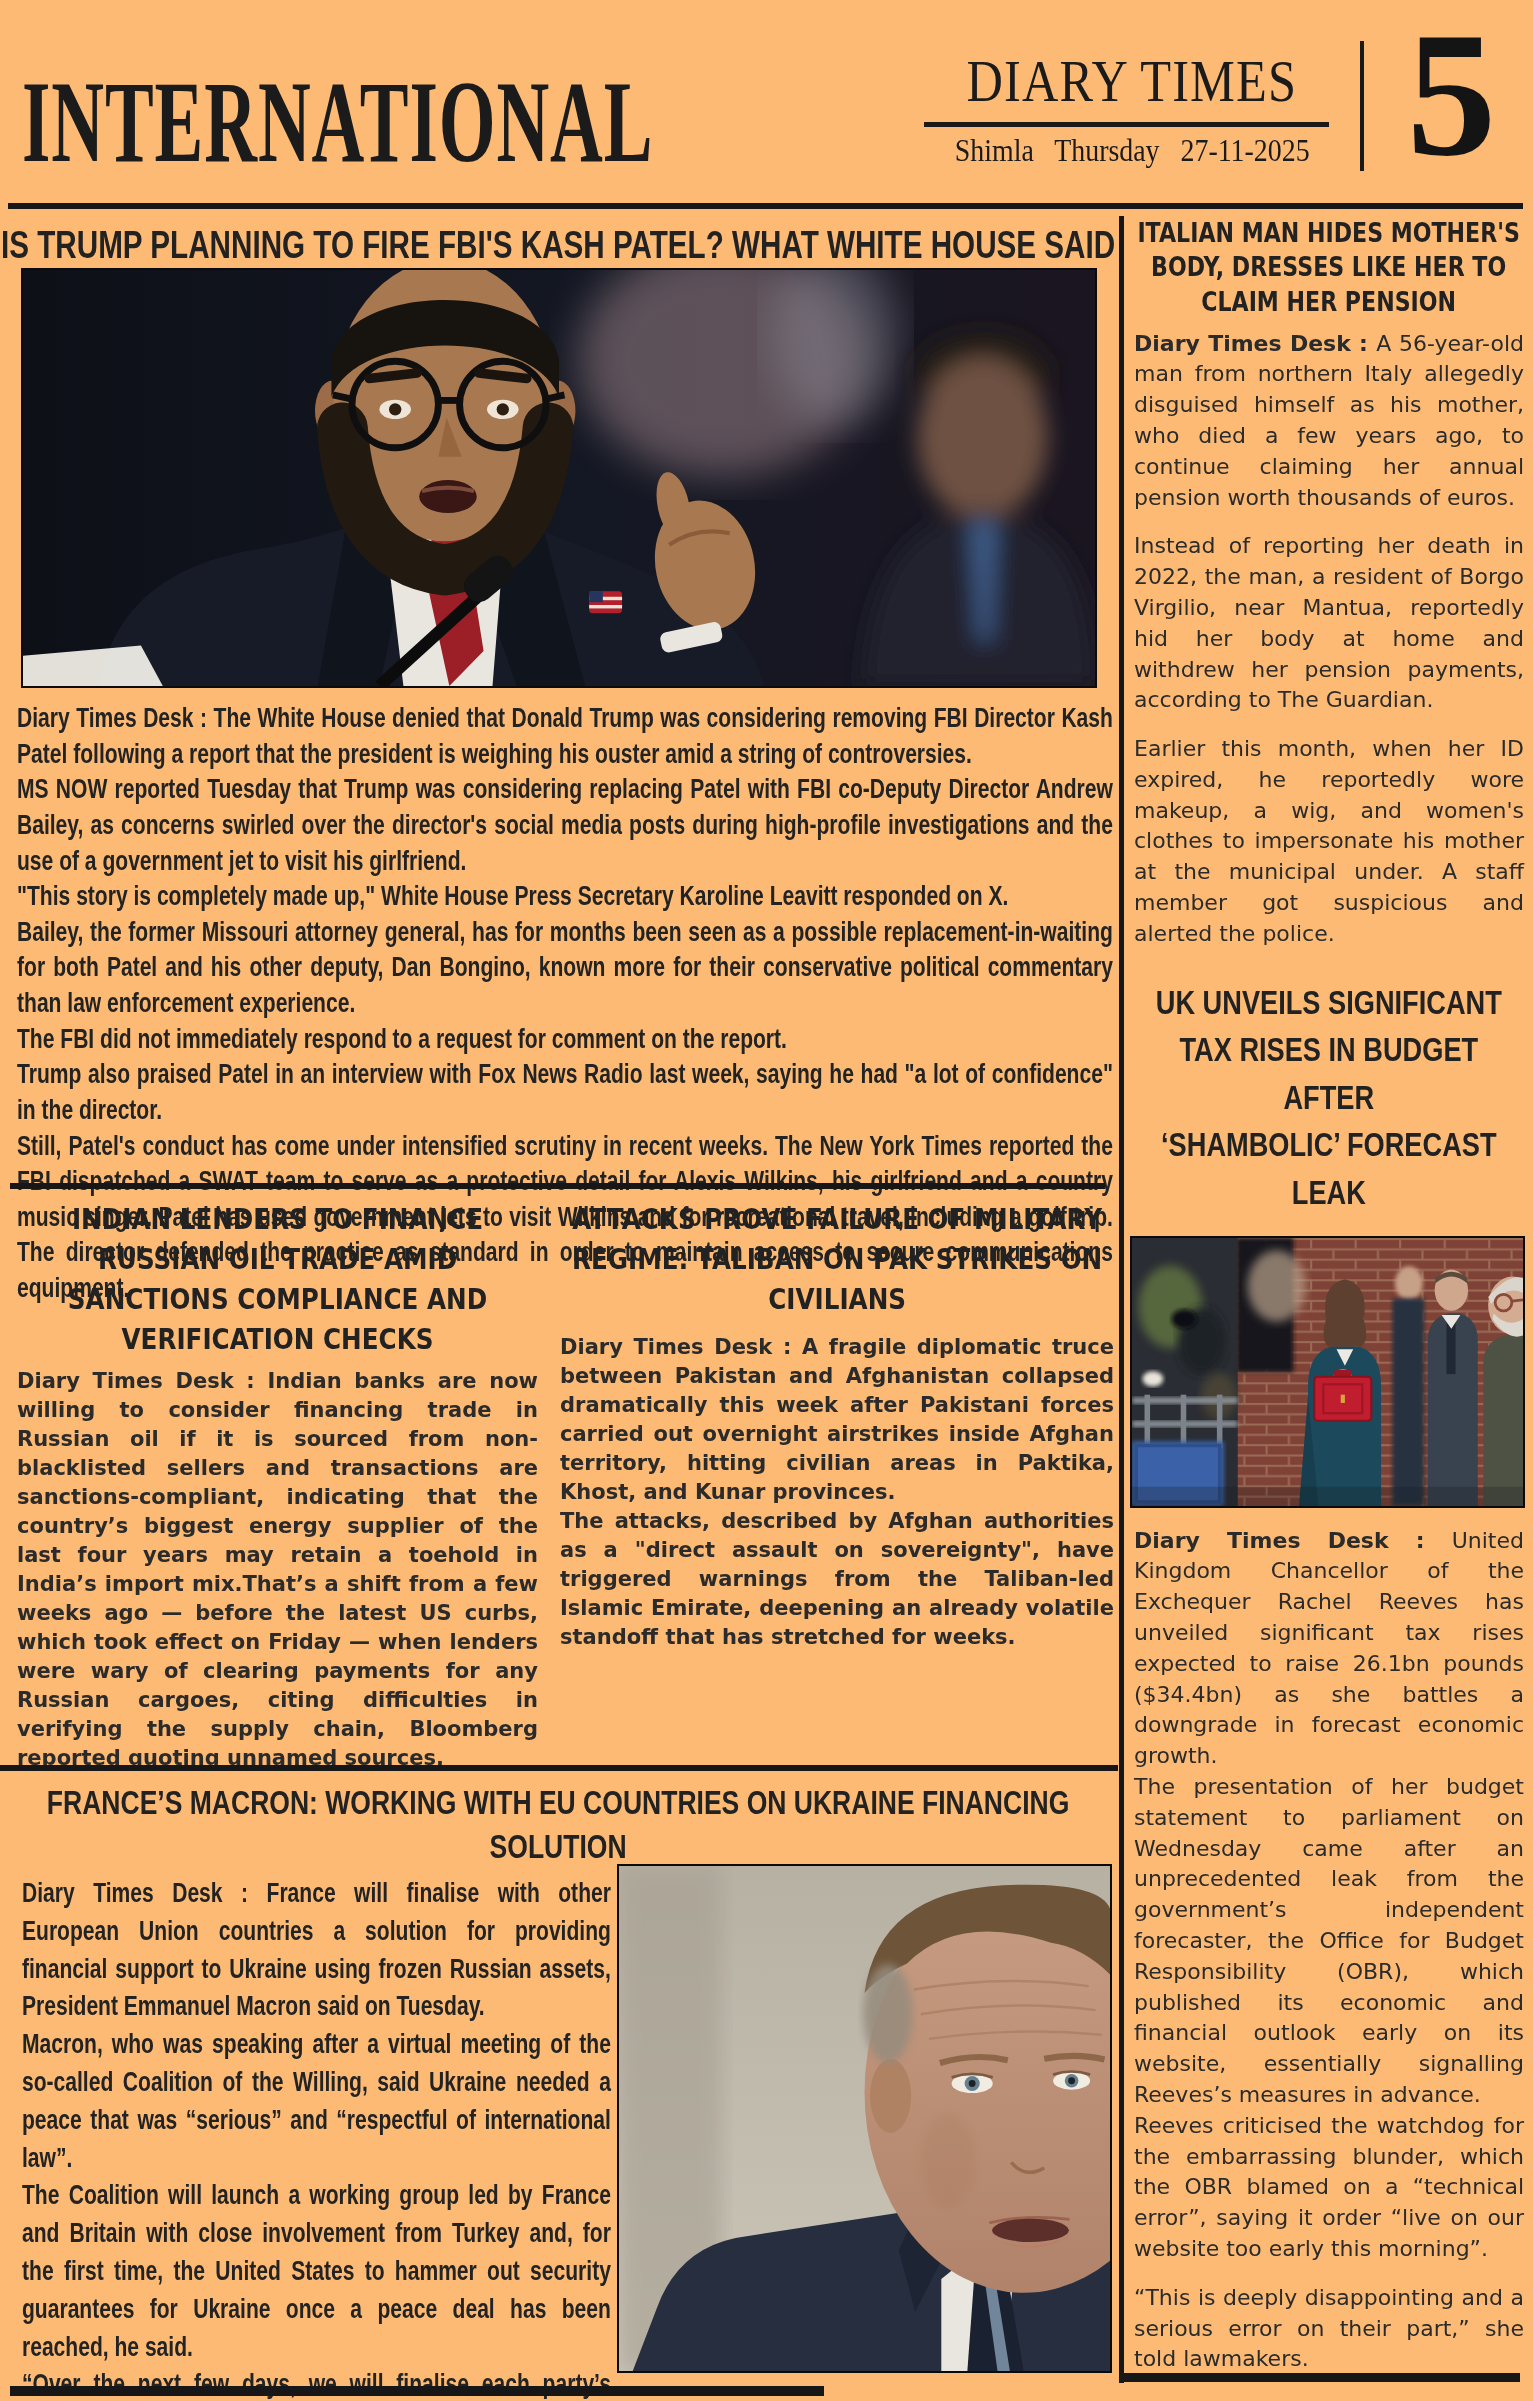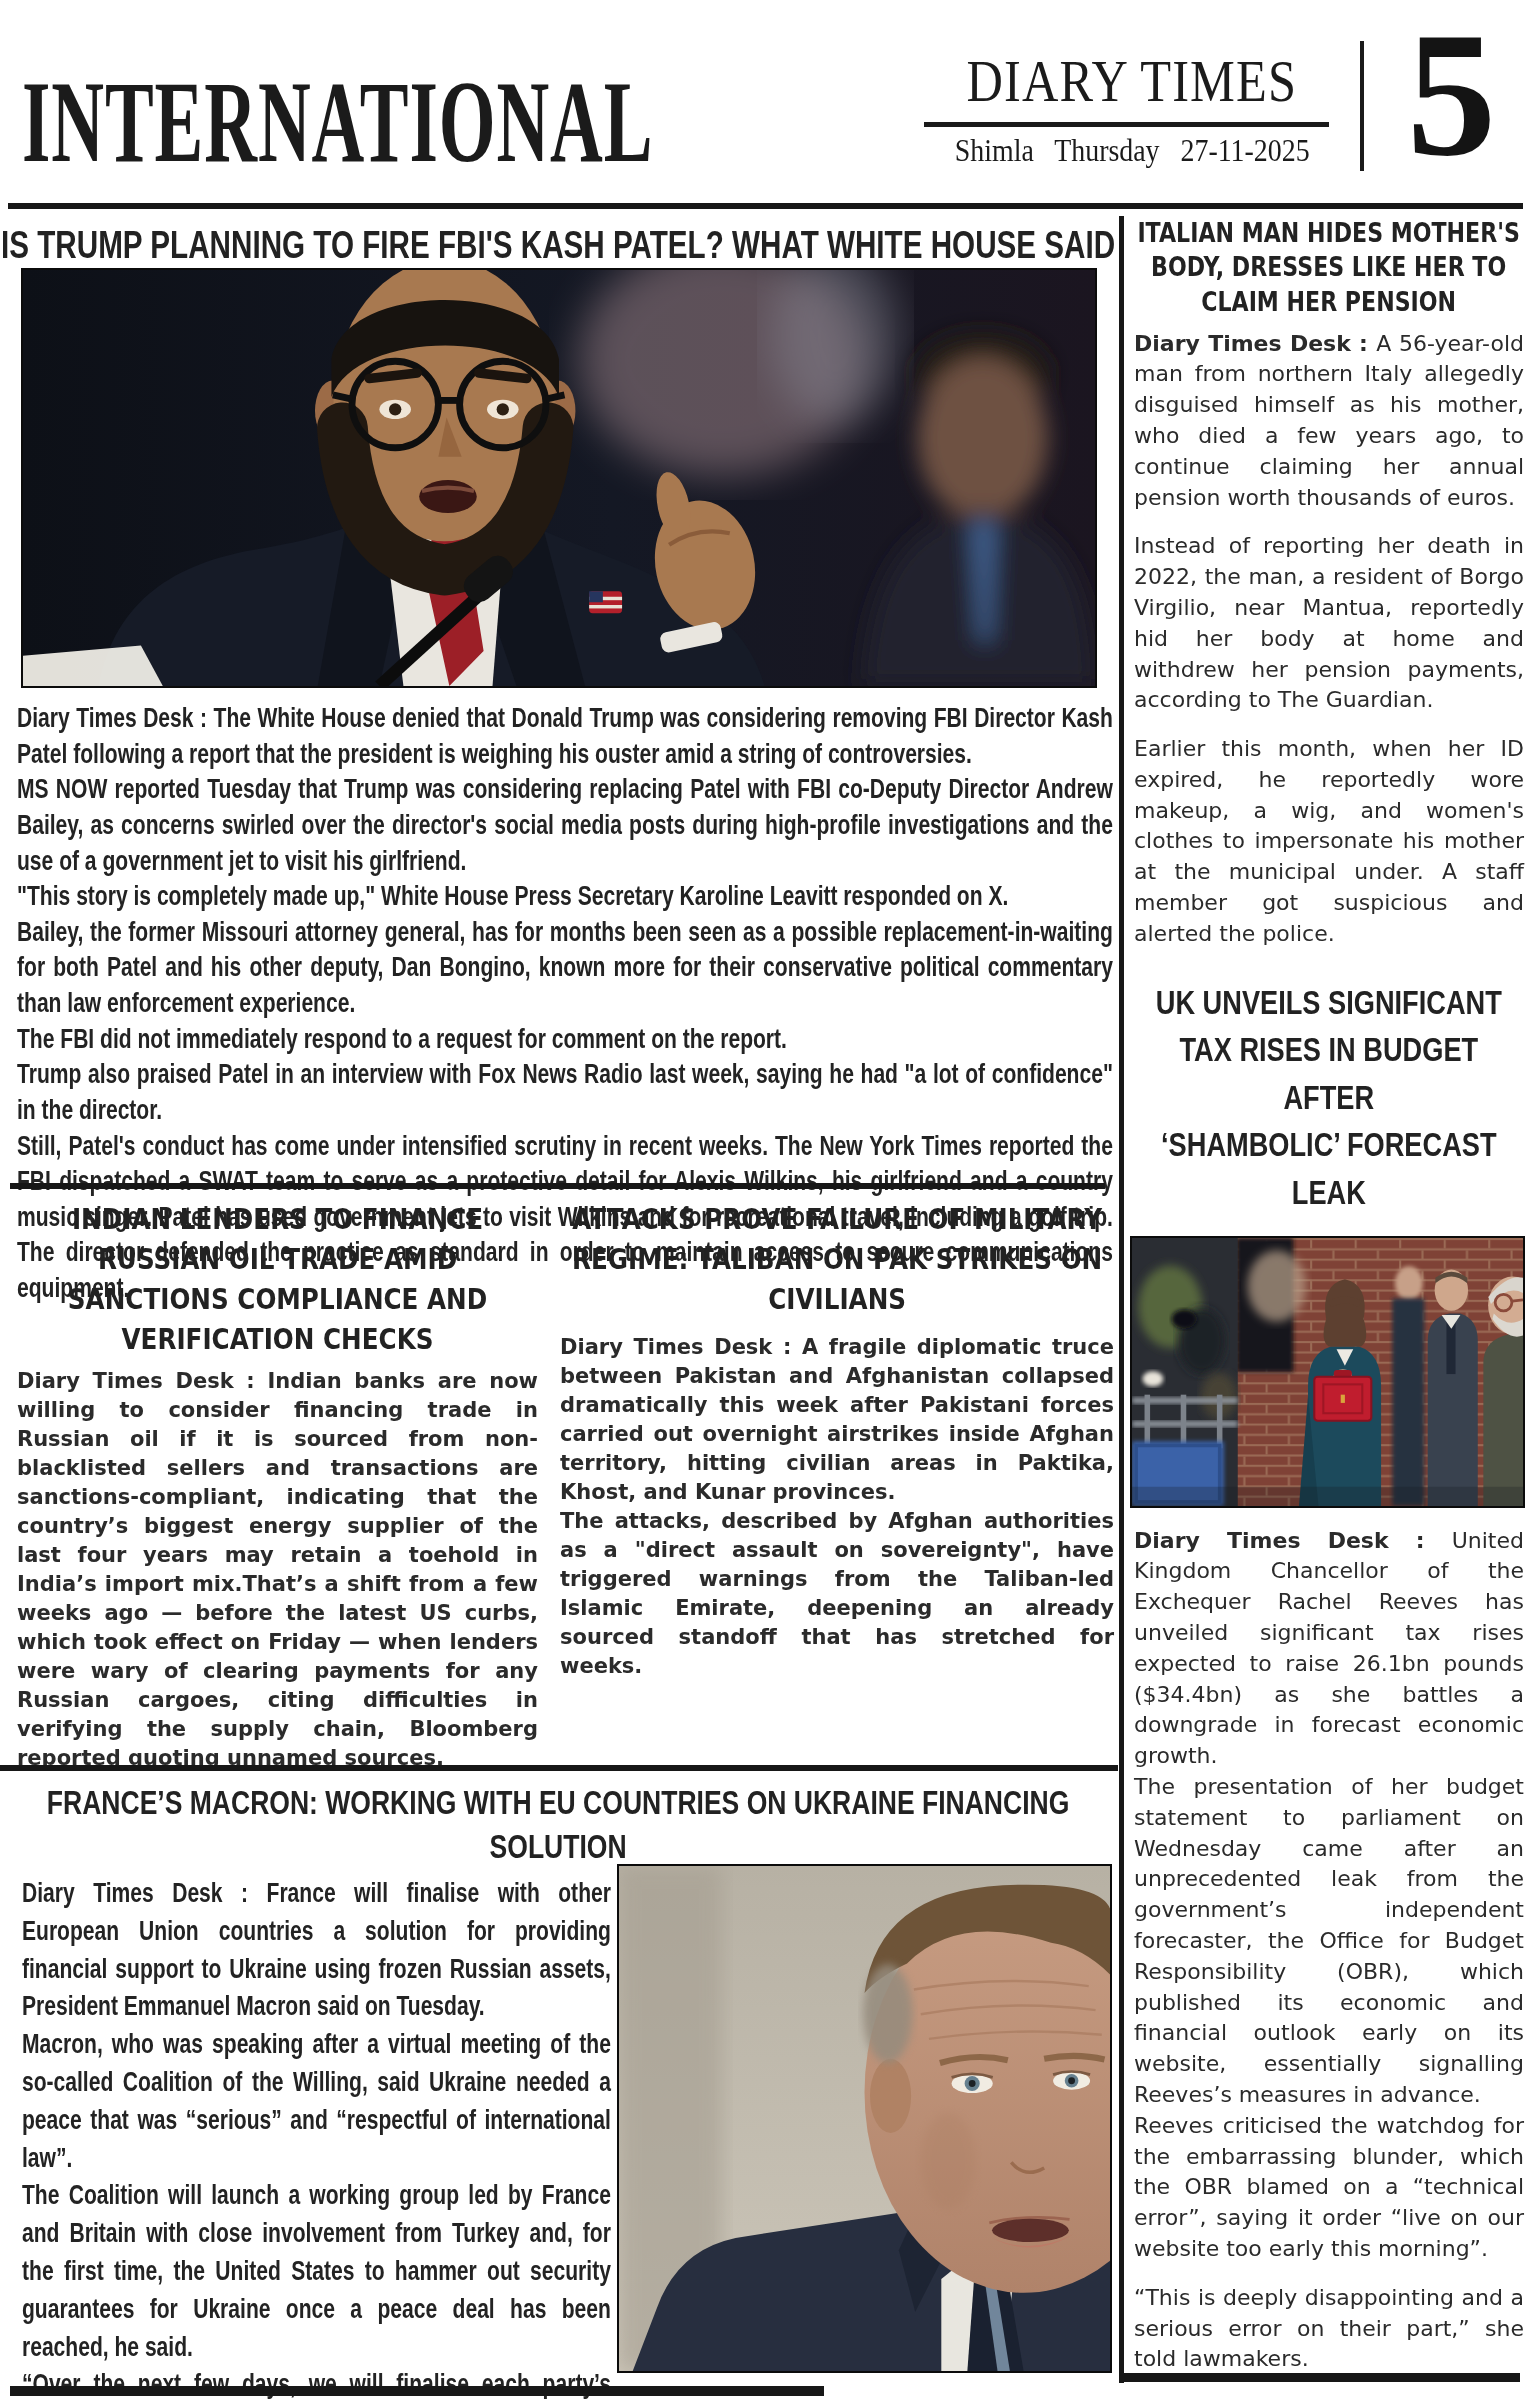--- a/index.html
+++ b/index.html
@@ -1,16 +1,16 @@
 <!DOCTYPE html>
 <html style="font-size:11px"><head>
 <meta charset="utf-8">
 <style>
   html,body{margin:0;padding:0;background:#e8e8e8;}
-  .page{position:relative;width:1533px;height:2401px;background:#ffffff;overflow:hidden;
+  .page{position:relative;width:1533px;height:2401px;background:#fdba74;overflow:hidden;
         font-family:"DejaVu Sans",sans-serif;color:#1e1e1e;}
   .abs{position:absolute;}
   .rule{position:absolute;background:#171717;}
   
   .cw{transform-origin:0 0;transform:scaleX(0.78);}
   .cw85{transform-origin:0 0;transform:scaleX(0.85);}
   .cw80{transform-origin:0 0;transform:scaleX(0.80);}
   .cond{font-family:"Liberation Sans",sans-serif;}
   .headline{font-weight:bold;white-space:pre-line;text-align:center;color:#222;}
   .para{margin:0;}
@@ -172,21 +172,21 @@
         <p class="para bold"><b>Diary Times Desk : </b>Indian banks are now willing to consider financing trade in Russian oil if it is sourced from non-blacklisted sellers and transactions are sanctions-compliant, indicating that the country’s biggest energy supplier of the last four years may retain a toehold in India’s import mix.That’s a shift from a few weeks ago — before the latest US curbs, which took effect on Friday — when lenders were wary of clearing payments for any Russian cargoes, citing difficulties in verifying the supply chain, Bloomberg reported quoting unnamed sources.</p>
       </div>
   </section>
 
   <section class="abs" style="left:560px;top:1199px;width:554px;">
     <div class="cw85 headline mid-head" style="width:652px;">ATTACKS PROVE FAILURE OF MILITARY
 REGIME: TALIBAN ON PAK STRIKES ON
 CIVILIANS</div>
     <div class="mid-body" style="margin-top:14px;">
         <p class="para bold"><b>Diary Times Desk : </b>A fragile diplomatic truce between Pakistan and Afghanistan collapsed dramatically this week after Pakistani forces carried out overnight airstrikes inside Afghan territory, hitting civilian areas in Paktika, Khost, and Kunar provinces.</p>
-        <p class="para bold">The attacks, described by Afghan authorities as a "direct assault on sovereignty", have triggered warnings from the Taliban-led Islamic Emirate, deepening an already sourced standoff that has stretched for weeks.</p>
+        <p class="para bold">The attacks, described by Afghan authorities as a "direct assault on sovereignty", have triggered warnings from the Taliban-led Islamic Emirate, deepening an already volatile standoff that has stretched for weeks.</p>
       </div>
   </section>
 
   <div class="rule" style="left:0;top:1765px;width:1118px;height:6.2px;"></div>
 
   <section>
     <div class="abs cw cond headline fr-head" style="left:0;top:1780px;width:1431px;">FRANCE’S MACRON: WORKING WITH EU COUNTRIES ON UKRAINE FINANCING
 SOLUTION</div>
 
     <div class="abs cw cond fr-body" style="left:22px;top:1875px;width:755px;">

